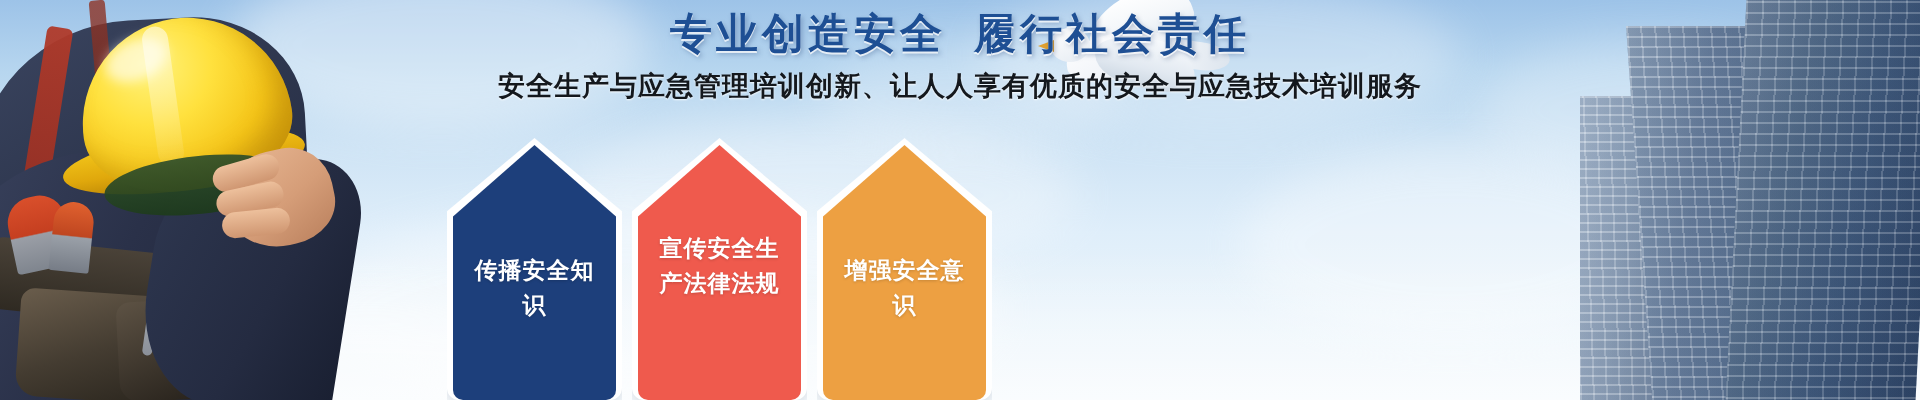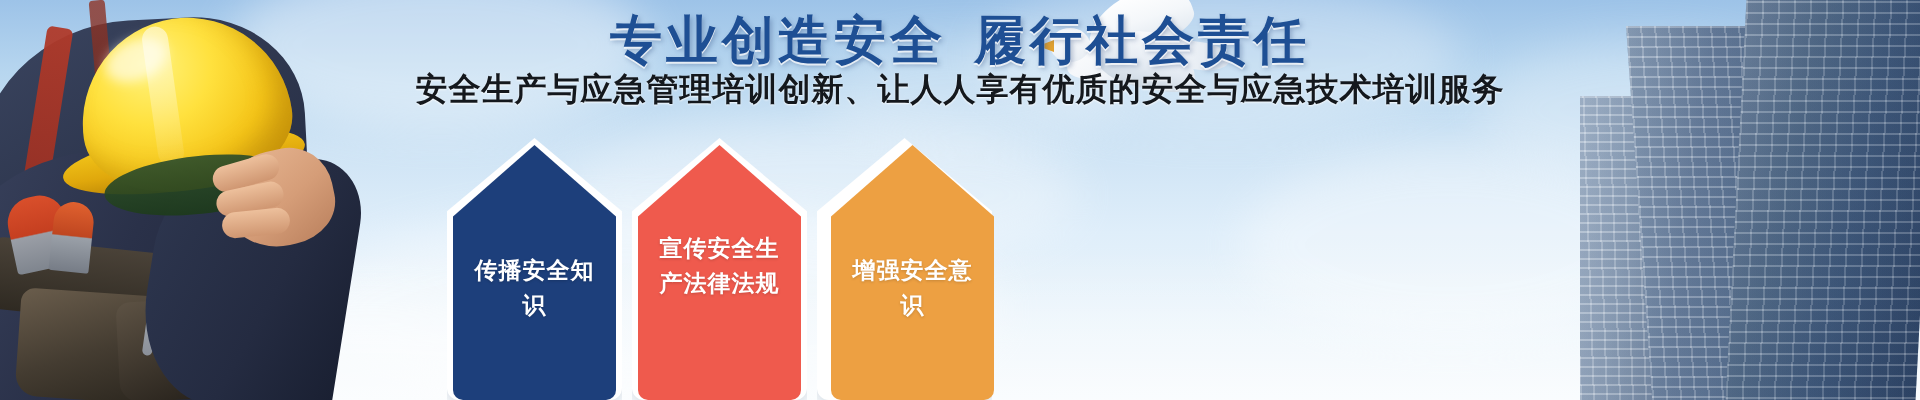--- a/index.html
+++ b/index.html
@@ -188,30 +188,30 @@
   }
   .d-tail{
     position:absolute;left:150px;top:56px;width:60px;height:28px;
     background:linear-gradient(90deg,#f3f6fa,#dde5ee);
     border-radius:10% 60% 60% 10%;transform:rotate(8deg);
   }
 
   
   .headline{
     position:absolute;left:0;top:6px;width:1920px;text-align:center;
-    font-size:52px;font-weight:bold;letter-spacing:4px;
+    font-size:42px;font-weight:bold;letter-spacing:4px;
     color:#1e4f94;
     text-shadow:0 2px 0 rgba(255,255,255,.75), 2px 3px 5px rgba(40,70,120,.35);
     white-space:nowrap;
   }
   .headline .gap{display:inline-block;width:28px;}
 
   .subtitle{
     position:absolute;left:0;top:68px;width:1920px;text-align:center;
-    font-size:32px;font-weight:bold;letter-spacing:1px;
+    font-size:27px;font-weight:bold;letter-spacing:1px;
     color:#14181d;
     text-shadow:0 1px 2px rgba(255,255,255,.85);
     white-space:nowrap;
   }
 
   
   .hex-row{
     position:absolute;left:447px;top:138px;width:740px;height:262px;
     display:flex;align-items:flex-start;
   }
@@ -312,20 +312,20 @@
 
     <div class="hex-wrap hex-1">
       <div class="hex-outer"></div>
       <div class="hex-inner" style="background:#ef5a4d;">
         <div class="hex-text">宣传安全生产法律法规</div>
       </div>
     </div>
 
     <div class="hex-wrap hex-3">
       <div class="hex-outer"></div>
-      <div class="hex-inner" style="background:#eda042;margin-left:8px;">
+      <div class="hex-inner" style="background:#eda042;">
         <div class="hex-text">增强安全意识</div>
       </div>
     </div>
 
 
   </div>
 </div>
 
 </body></html>

